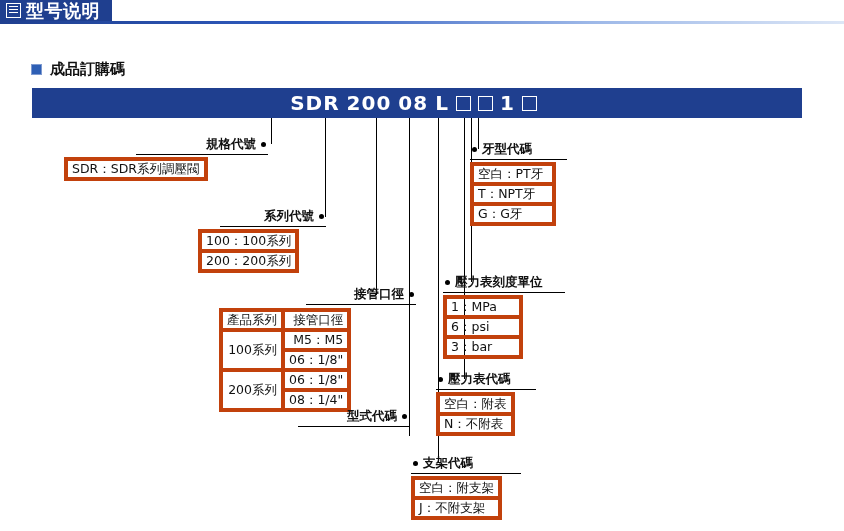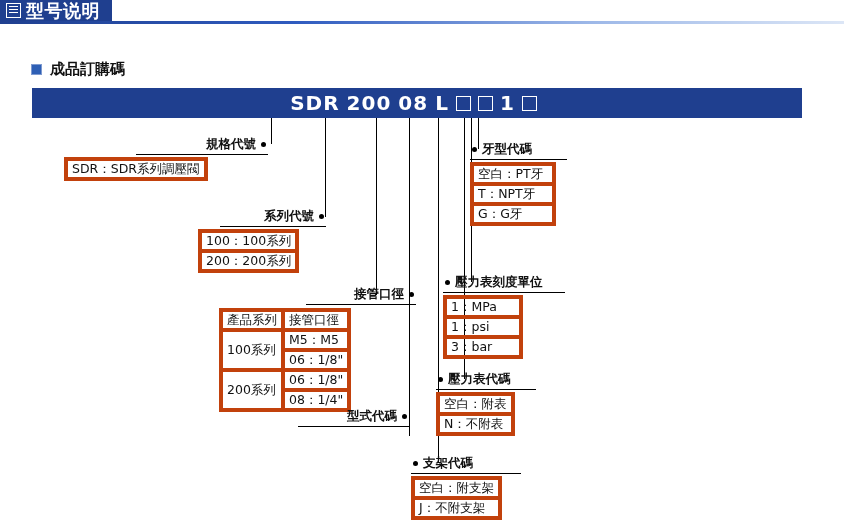--- a/index.html
+++ b/index.html
@@ -172,21 +172,21 @@
   </tbody>
     </table>
 </div>
 
 <div class="grp" style="left:180px;top:286px;margin-left:39px;">
   <div class="cap" style="justify-content:flex-end;padding-right:2px;">
     <span>接管口徑</span>
     <span class="dot"></span>
   </div>
   <div class="underline" style="width:110px;margin-left:87px;"></div>
-  <table class="tbl" style="margin-top:3px;">
+  <table class="tbl" style="margin-top:3px;text-align:right;">
     <tbody>
         <tr>
       <td>產品系列</td>
       <td>接管口徑</td>
     </tr>
     <tr>
       <td rowspan="2">100系列</td>
       <td>M5：M5</td>
     </tr>
     <tr>
@@ -252,21 +252,21 @@
     <span class="dot left"></span>
     <span>壓力表刻度單位</span>
   </div>
   <div class="underline" style="width:122px;margin-left:0px;"></div>
   <table class="tbl">
     <tbody>
         <tr>
           <td style="width:64px;">1：MPa</td>
         </tr>
     <tr>
-          <td>1：psi</td>
+          <td>6：psi</td>
         </tr>
     <tr>
           <td>3：bar</td>
         </tr>
   </tbody>
     </table>
 </div>
 
 <div class="grp" style="left:470px;top:141px;">
   <div class="cap" style="padding-left:2px;">

